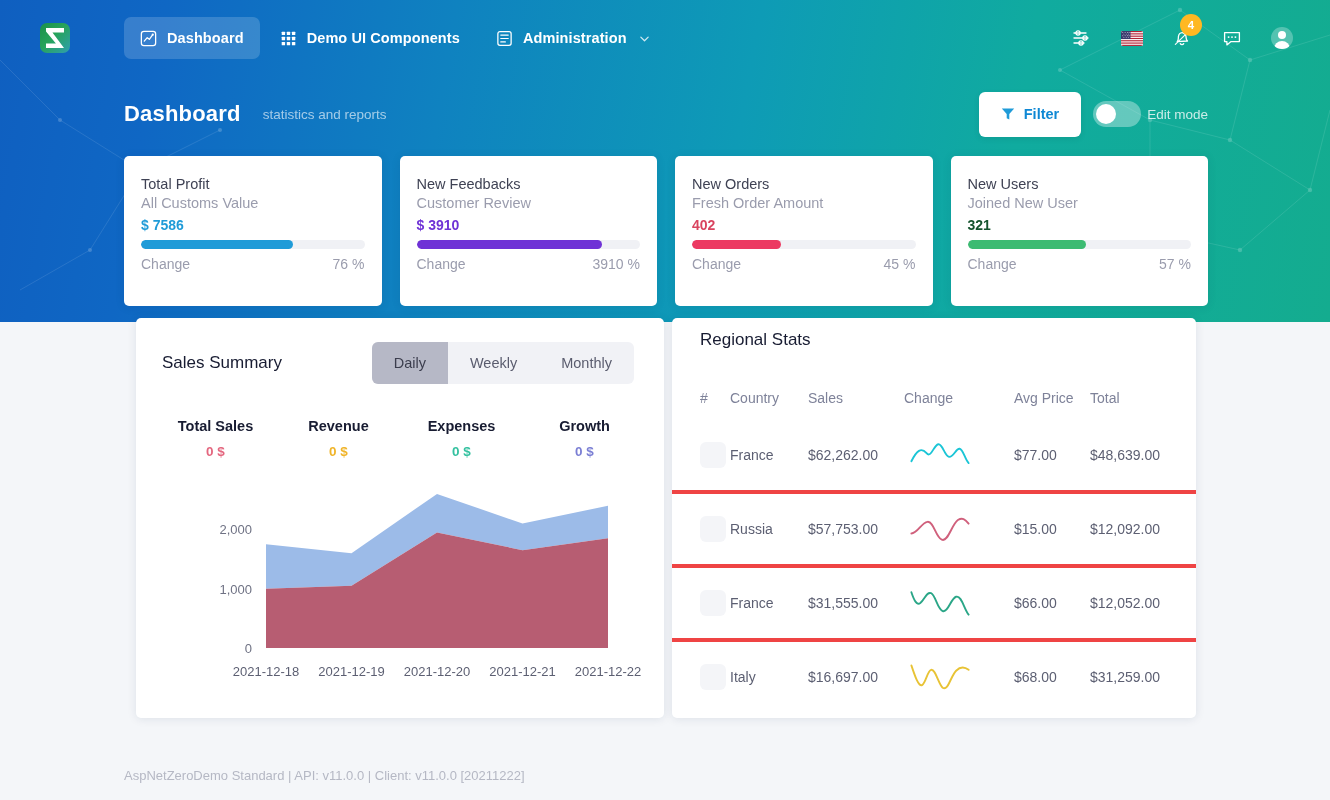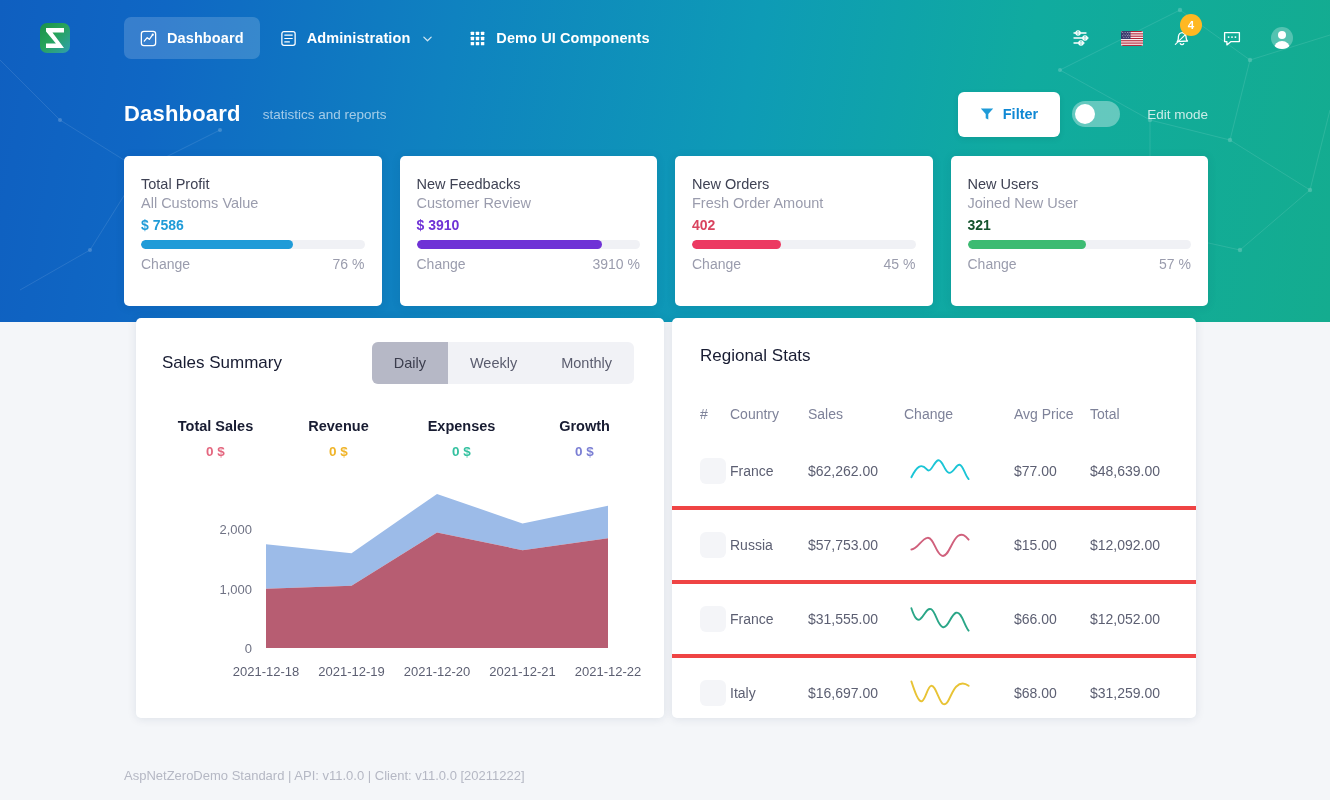--- a/index.html
+++ b/index.html
@@ -90,21 +90,21 @@
   .page-sub { margin-left: 22px; color: rgba(255,255,255,.62); font-size: 13.5px; text-align: right; }
   .head-right { margin-left: auto; margin-right: 122px; display: flex; align-items: center; gap: 12px; }
   .filter-btn {
     display: flex; align-items: center; gap: 9px;
     background: #fff; color: #0f88d4; font-size: 14.5px; font-weight: 600;
     height: 45px; padding: 0 22px; border-radius: 6px; cursor: pointer;
     box-shadow: 0 2px 6px rgba(0,0,0,.08); border: none;
     font-family: "Liberation Sans", sans-serif;
   }
   .funnel { width: 14px; height: 14px; display: block; }
-  .switch-wrap { display: flex; align-items: center; gap: 27px; }
+  .switch-wrap { display: flex; align-items: center; gap: 6px; }
   .switch {
     width: 48px; height: 26px; border-radius: 13px;
     background: rgba(255,255,255,.35); position: relative; cursor: pointer;
   }
   .switch .knob {
     position: absolute; left: 3px; top: 3px; width: 20px; height: 20px;
     border-radius: 50%; background: #fff;
   }
   .switch-label { color: rgba(255,255,255,.78); font-size: 13.5px; }
 
@@ -148,21 +148,21 @@
 
   .metrics { display: flex; padding: 34px 18px 0 18px; }
   .metric { flex: 1; text-align: center; }
   .metric-label { font-size: 14.5px; color: #181c32; font-weight: 700; }
   .metric-val { font-size: 13.5px; margin-top: 10px; font-weight: 600; }
 
   .chart-area { position: relative; margin-top: 14px; height: 230px; }
   .chart-svg { position: absolute; left: 0; top: 0; }
 
   
-  .regional-head { padding: 28px 30px 0 28px; }
+  .regional-head { padding: 12px 30px 0 28px; }
   .rtable { width: 100%; border-collapse: collapse; margin-top: 40px; }
   .rtable th {
     font-size: 14px; color: #7e8299; font-weight: 400; text-align: left;
     padding: 0 0 14px 0; vertical-align: bottom;
   }
   .rtable td {
     font-size: 14px; color: #5c5f72; padding: 18px 0; vertical-align: middle;
     border-top: 4px solid #ef4444;
   }
   .rtable tr:first-child td { border-top: none; }
@@ -233,46 +233,46 @@
         <svg class="nav-ico" viewBox="0 0 20 20">
           <rect x="1.6" y="1.6" width="16.8" height="16.8" rx="3" fill="none" stroke="#ffffff" stroke-width="1.5"></rect>
           <polyline points="5,13 8.5,9 11,11 15,5.5" fill="none" stroke="#ffffff" stroke-width="1.5" stroke-linecap="round" stroke-linejoin="round"></polyline>
           <circle cx="15" cy="5.5" r="1.3" fill="#ffffff"></circle>
         </svg>
         <span>Dashboard</span>
       </div>
 
       <div class="nav-item">
         <svg class="nav-ico" viewBox="0 0 20 20">
-          <rect x="2.2" y="1.8" width="15.6" height="16.4" rx="2.5" fill="none" stroke="#ffffff" stroke-width="1.5"></rect>
-          <line x1="5.6" y1="6" x2="14.4" y2="6" stroke="#ffffff" stroke-width="1.4" stroke-linecap="round"></line>
-          <line x1="5.6" y1="10" x2="14.4" y2="10" stroke="#ffffff" stroke-width="1.4" stroke-linecap="round"></line>
-          <line x1="5.6" y1="14" x2="11" y2="14" stroke="#ffffff" stroke-width="1.4" stroke-linecap="round"></line>
-        </svg>
-        <span>Administration</span>
-        <svg class="caret" viewBox="0 0 12 12">
-          <polyline points="2,4.5 6,8.5 10,4.5" fill="none" stroke="#ffffff" stroke-width="1.4" stroke-linecap="round" stroke-linejoin="round"></polyline>
-        </svg>
-      </div>
-
-      <div class="nav-item">
-        <svg class="nav-ico" viewBox="0 0 20 20">
           <g fill="#ffffff">
             <rect x="2" y="2" width="4" height="4" rx="0.6"></rect>
               <rect x="8" y="2" width="4" height="4" rx="0.6"></rect>
               <rect x="14" y="2" width="4" height="4" rx="0.6"></rect>
             <rect x="2" y="8" width="4" height="4" rx="0.6"></rect>
               <rect x="8" y="8" width="4" height="4" rx="0.6"></rect>
               <rect x="14" y="8" width="4" height="4" rx="0.6"></rect>
             <rect x="2" y="14" width="4" height="4" rx="0.6"></rect>
               <rect x="8" y="14" width="4" height="4" rx="0.6"></rect>
               <rect x="14" y="14" width="4" height="4" rx="0.6"></rect>
           </g>
         </svg>
         <span>Demo UI Components</span>
+      </div>
+
+      <div class="nav-item">
+        <svg class="nav-ico" viewBox="0 0 20 20">
+          <rect x="2.2" y="1.8" width="15.6" height="16.4" rx="2.5" fill="none" stroke="#ffffff" stroke-width="1.5"></rect>
+          <line x1="5.6" y1="6" x2="14.4" y2="6" stroke="#ffffff" stroke-width="1.4" stroke-linecap="round"></line>
+          <line x1="5.6" y1="10" x2="14.4" y2="10" stroke="#ffffff" stroke-width="1.4" stroke-linecap="round"></line>
+          <line x1="5.6" y1="14" x2="11" y2="14" stroke="#ffffff" stroke-width="1.4" stroke-linecap="round"></line>
+        </svg>
+        <span>Administration</span>
+        <svg class="caret" viewBox="0 0 12 12">
+          <polyline points="2,4.5 6,8.5 10,4.5" fill="none" stroke="#ffffff" stroke-width="1.4" stroke-linecap="round" stroke-linejoin="round"></polyline>
+        </svg>
       </div>
 
     </nav>
 
     <div class="top-actions">
 
       <div class="top-btn">
         <svg class="top-ico" viewBox="0 0 20 20">
           <g stroke="#ffffff" stroke-width="1.3" fill="none" stroke-linecap="round">
             <line x1="2" y1="5" x2="14" y2="5"></line>

